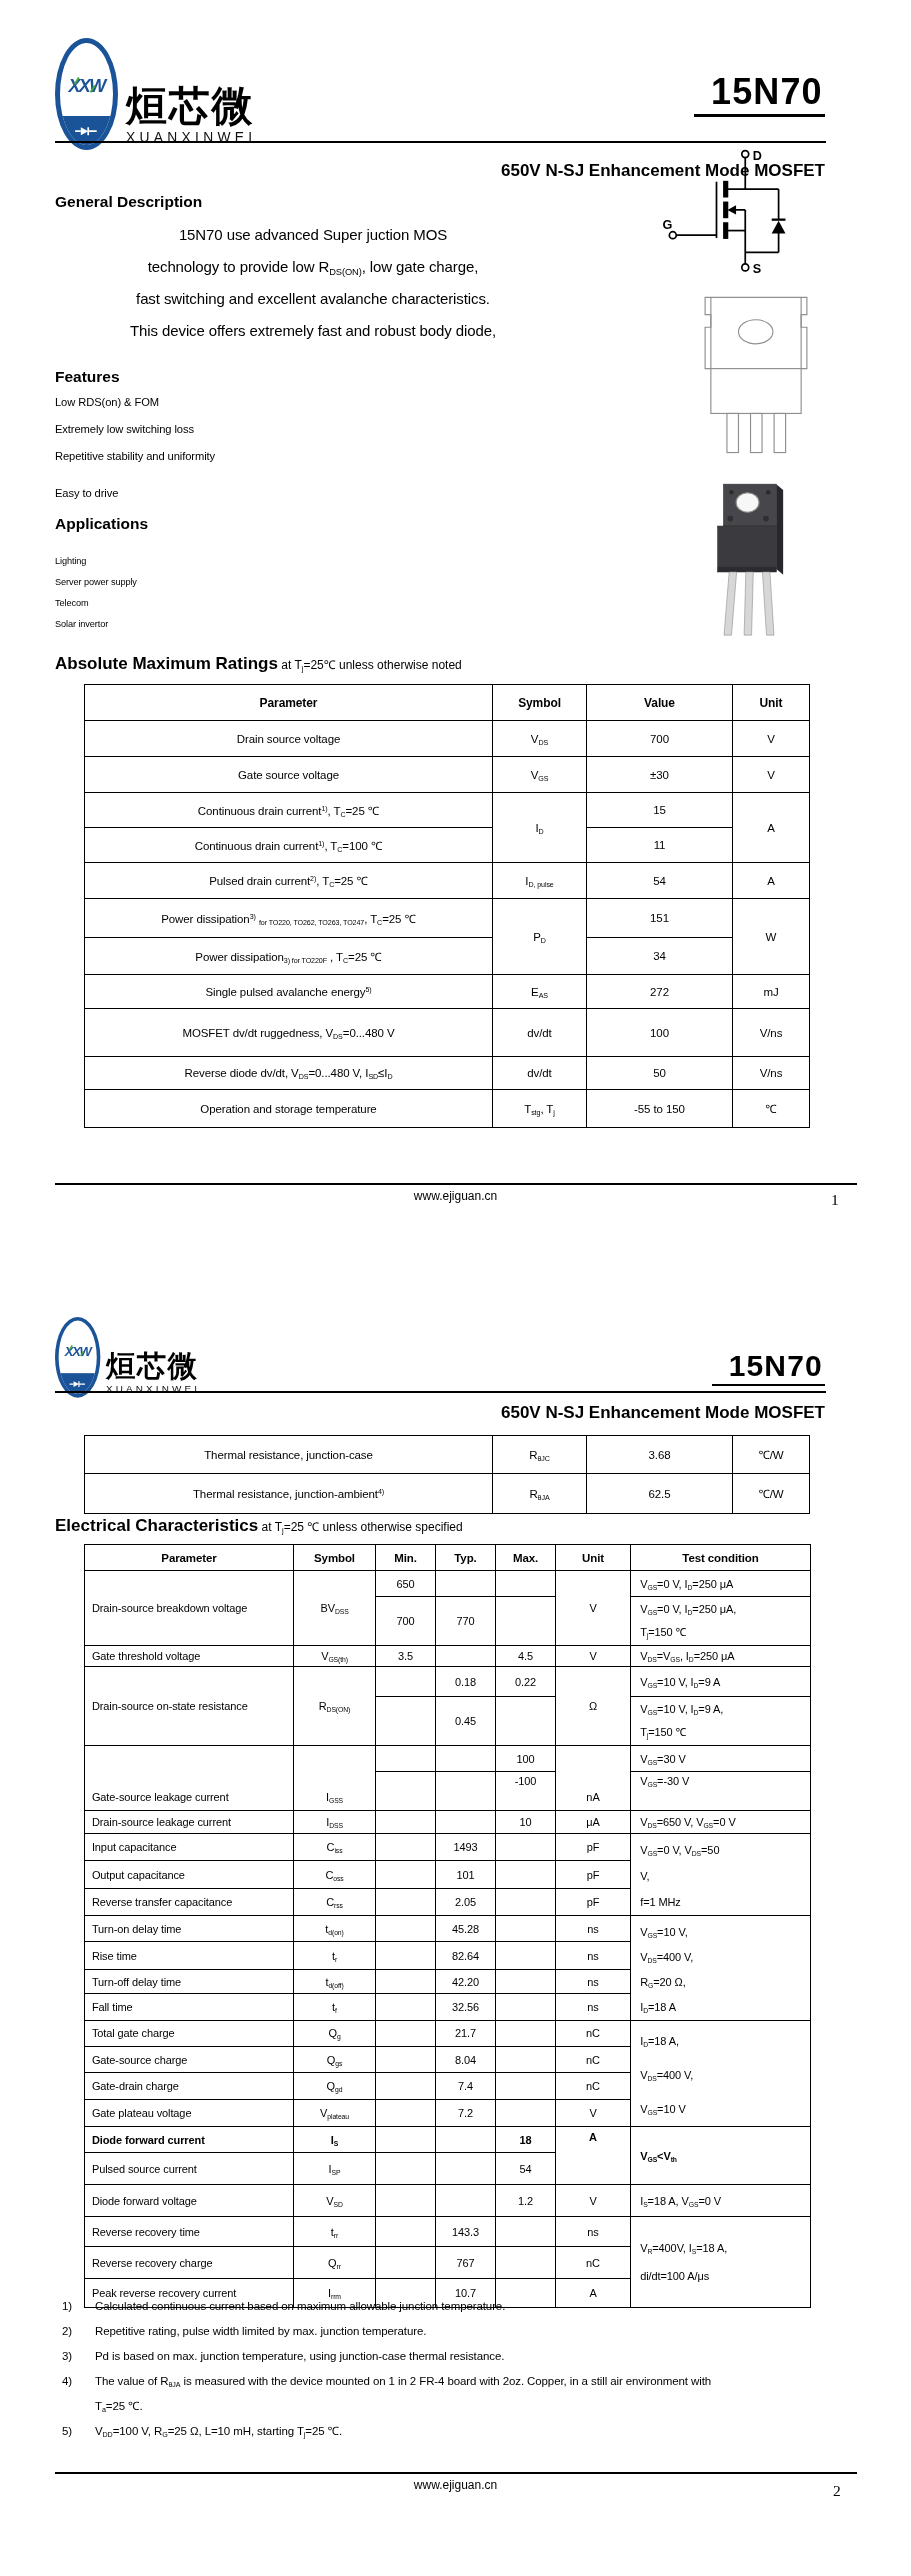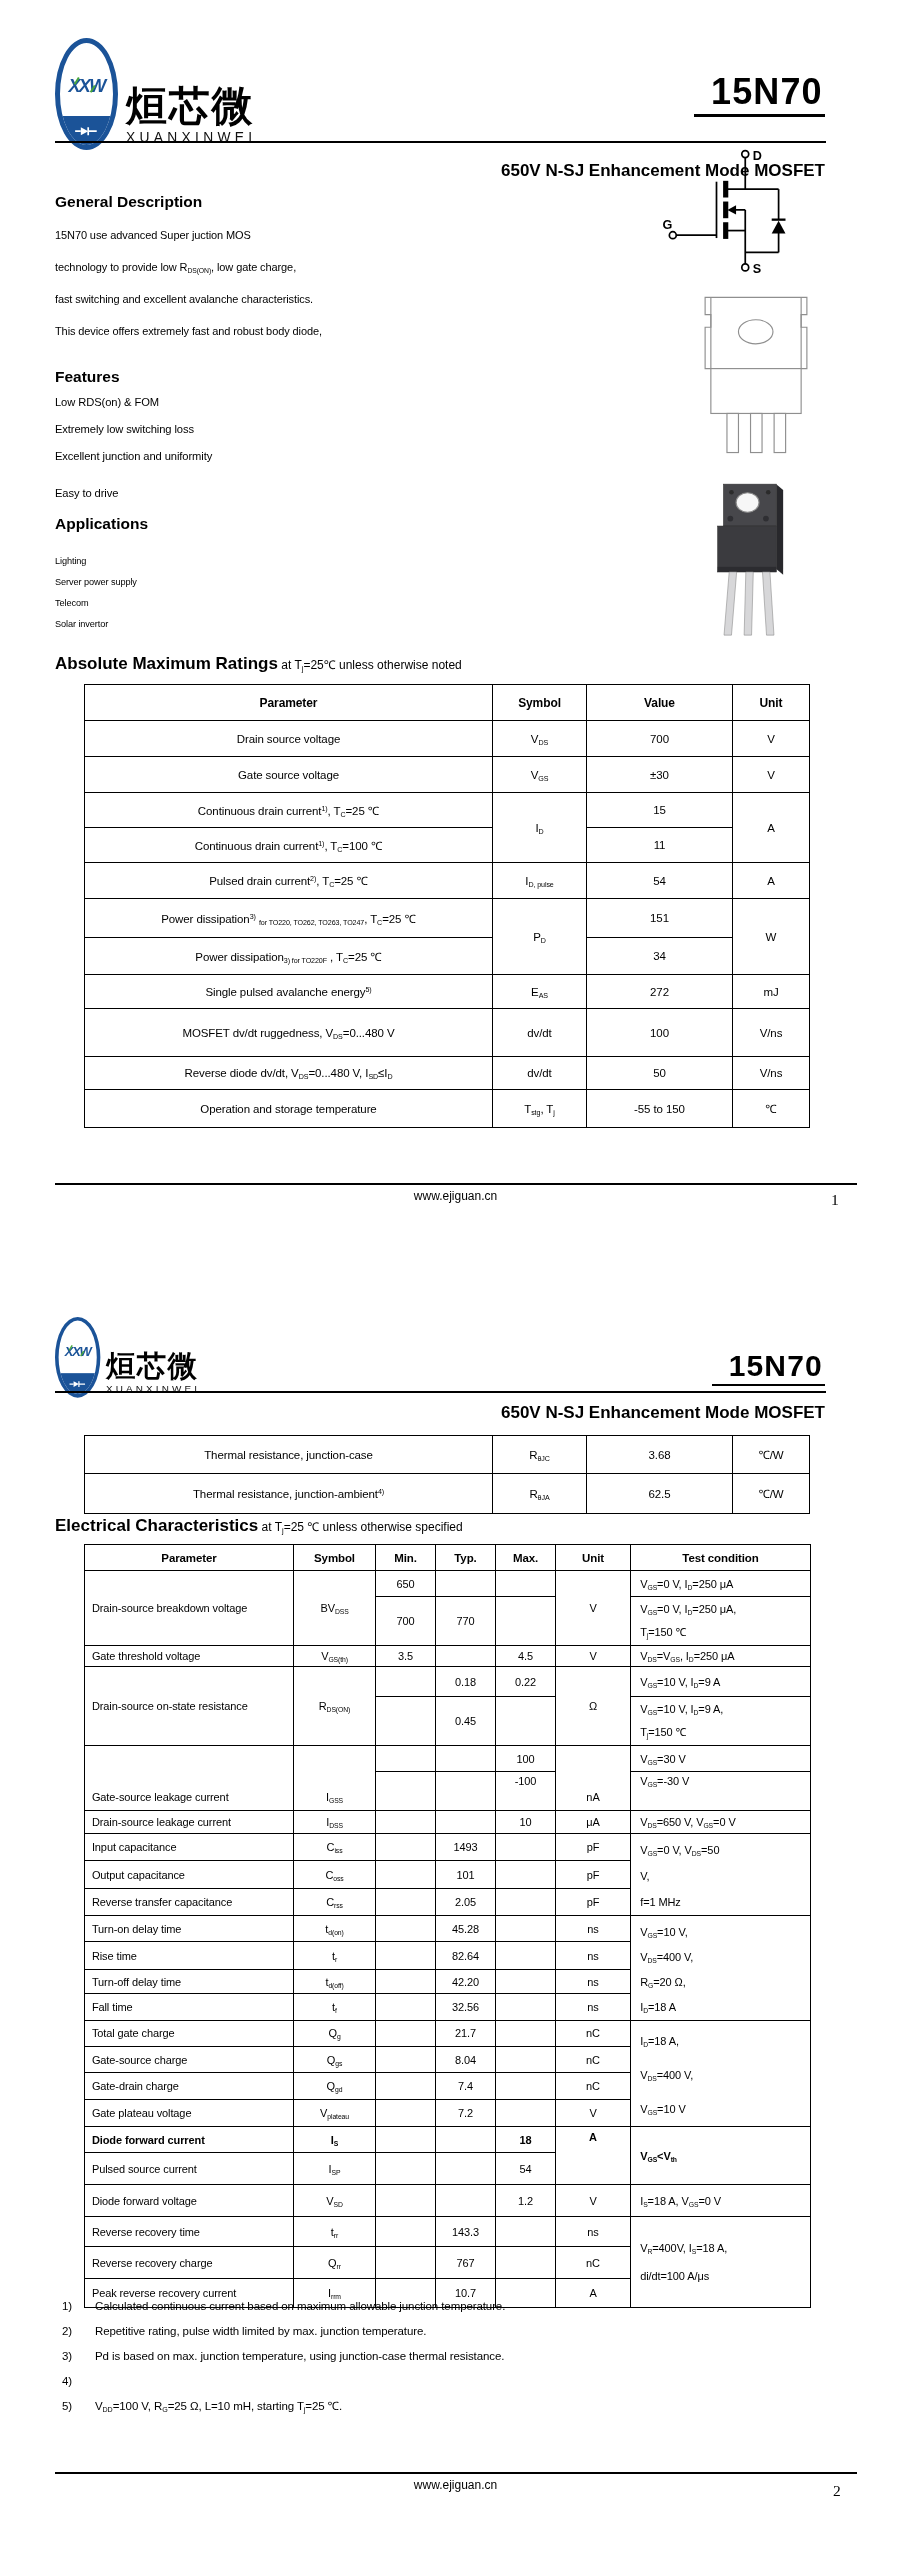--- a/index.html
+++ b/index.html
@@ -25,21 +25,21 @@
   .en{font-size:13.8px;letter-spacing:4.3px;margin-top:2.3px;color:#111;}
   
   .pn{font-weight:700;text-align:right;}
   .pn span{display:inline-block;border-bottom:3.4px solid #000;padding:0 2.3px 1.1px 17px;letter-spacing:1.1px;}
   .pn1{font-size:36px;}
   .pn2{font-size:30px;}
   .pn2 span{border-bottom-width:2.9px;}
   .subtitle{font-size:17px;font-weight:700;text-align:right;}
   
   .sect-title{font-size:15.5px;font-weight:700;}
-  .gd-line{font-size:11px;line-height:32px;letter-spacing:-0.1px;}
+  .gd-line{font-size:15px;line-height:32px;letter-spacing:-0.1px;text-align:center;}
   .feat{font-size:11.2px;letter-spacing:-0.1px;}
   .app{font-size:9.2px;letter-spacing:-0.1px;}
   .h-t{font-size:17px;font-weight:700;}
   .h-s{font-size:12px;}
   
   table{border-collapse:collapse;table-layout:fixed;width:100%;}
   .dtable{border:1.7px solid #000;}
   td,th{border:1.1px solid #000;box-sizing:border-box;padding:0;overflow:hidden;
         text-align:center;vertical-align:middle;letter-spacing:-0.1px;}
   tr.head th{border-bottom:1.7px solid #000;font-size:12px;}
@@ -95,21 +95,21 @@
     <div class="gd-line">technology to provide low R<sub>DS(ON)</sub>, low gate  charge,</div>
     <div class="gd-line">fast switching and excellent avalanche  characteristics.</div>
     <div class="gd-line">This device offers extremely fast and robust body diode,</div>
   </div>
 </div>
 
 <div class="abs" style="left:55px;top:368px;width:402px;">
   <div class="sect-title">Features</div>
   <div class="feat" style="margin-top:10.3px;">Low RDS(on) &amp; FOM</div>
   <div class="feat" style="margin-top:15px;">Extremely low switching loss</div>
-  <div class="feat" style="margin-top:15px;">Excellent junction and uniformity</div>
+  <div class="feat" style="margin-top:15px;">Repetitive stability and uniformity</div>
   <div class="feat" style="margin-top:25px;">Easy to drive</div>
 </div>
 
 <div class="abs" style="left:55px;top:515px;width:402px;">
   <div class="sect-title">Applications</div>
   <div class="app" style="margin-top:23px;">Lighting</div>
   <div class="app" style="margin-top:11px;">Server power supply</div>
   <div class="app" style="margin-top:11px;">Telecom</div>
   <div class="app" style="margin-top:11px;">Solar invertor</div>
 </div>
@@ -558,20 +558,21 @@
   <div class="note">
     <div class="nnum">2)</div>
     <div class="ntext">Repetitive rating, pulse width limited by max. junction temperature.</div>
   </div>
   <div class="note">
     <div class="nnum">3)</div>
     <div class="ntext">Pd is based on max. junction temperature, using junction-case thermal resistance.</div>
   </div>
   <div class="note">
     <div class="nnum">4)</div>
+    <div class="ntext">The value of R<sub>θJA</sub> is measured with the device mounted on 1 in 2 FR-4 board with 2oz. Copper, in a still air environment with T<sub>a</sub>=25 ℃.</div>
   </div>
   <div class="note">
     <div class="nnum">5)</div>
     <div class="ntext">V<sub>DD</sub>=100 V, R<sub>G</sub>=25 Ω, L=10 mH, starting T<sub>j</sub>=25 ℃.</div>
   </div>
 </div>
 
 <div class="abs rule" style="left:55px;top:2472px;width:802px;"></div>
 <div class="abs url" style="left:0;top:2478px;width:911px;">www.ejiguan.cn</div>
 <div class="abs pageno" style="left:833px;top:2482px;">2</div>

